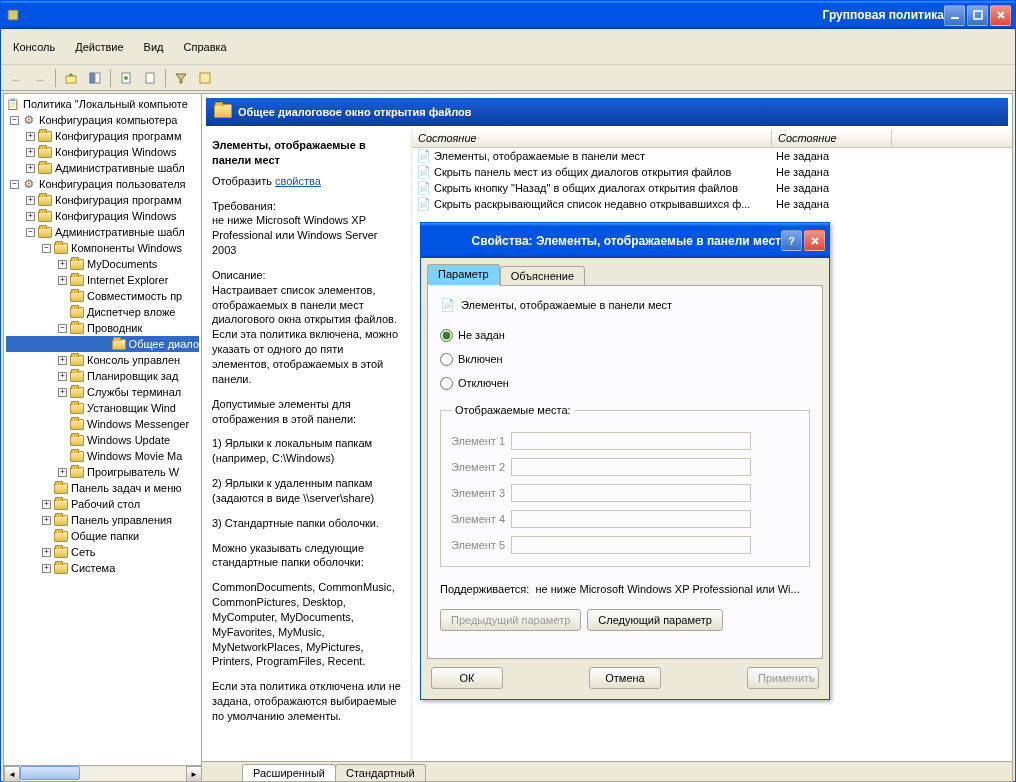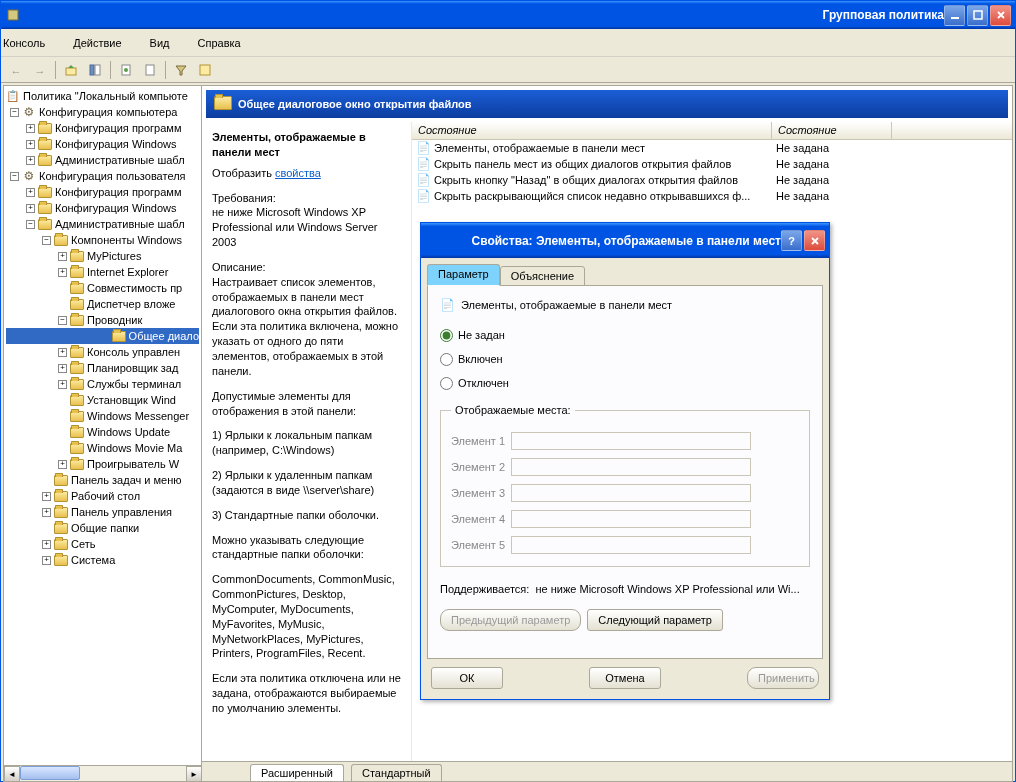--- a/index.html
+++ b/index.html
@@ -8,21 +8,21 @@
 .window { width: 1016px; height: 782px; background: #ece9d8; border: 1px solid #0054e3; display: flex; flex-direction: column; }
 .titlebar { height: 28px; background: linear-gradient(to bottom, #3a95ff 0%, #0054e3 10%, #0054e3 90%, #0034a3 100%); display: flex; align-items: center; padding: 0 4px; color: white; }
 .titlebar-icon { width: 16px; height: 16px; margin-right: 4px; display: inline-flex; align-items: center; justify-content: center; }
 .titlebar-text { flex: 1; font-weight: bold; font-size: 12px; text-align: right; }
 .win-btns { display: flex; gap: 2px; }
 .win-btn { width: 21px; height: 21px; border-radius: 2px; border: 1px solid #fff4; display: flex; align-items: center; justify-content: center; color: white; font-weight: bold; cursor: default; }
 .win-btn.min { background: linear-gradient(to bottom, #7ba7e8, #3a6ecb); }
 .win-btn.max { background: linear-gradient(to bottom, #7ba7e8, #3a6ecb); }
 .win-btn.close { background: linear-gradient(to bottom, #f09488, #dc4c3c); }
 
-.menubar { height: 28px; background: #ece9d8; display: flex; align-items: center; padding: 0 2px; gap: 28px; border-bottom: 1px solid #d4d0c8; }
+.menubar { height: 36px; background: #ece9d8; display: flex; align-items: center; padding: 0 12px; gap: 20px; border-bottom: 1px solid #d4d0c8; }
 .menubar span { cursor: default; }
 
 .toolbar { height: 26px; background: #ece9d8; display: flex; align-items: center; padding: 0 4px; gap: 2px; border-bottom: 1px solid #aca899; }
 .tb-btn { width: 22px; height: 22px; display: flex; align-items: center; justify-content: center; border: 1px solid transparent; }
 .tb-sep { width: 1px; height: 18px; background: #aca899; margin: 0 2px; }
 
 .content { flex: 1; display: flex; background: white; border: 1px solid #aca899; margin: 2px; overflow: hidden; }
 .tree-panel { width: 198px; background: white; border-right: 1px solid #aca899; overflow-y: auto; overflow-x: hidden; padding: 2px; }
 .tree-item { display: flex; align-items: center; height: 16px; white-space: nowrap; cursor: default; }
 .tree-toggle { width: 9px; height: 9px; border: 1px solid #888; background: white; display: inline-flex; align-items: center; justify-content: center; font-size: 8px; line-height: 1; margin-right: 3px; }
@@ -38,21 +38,21 @@
 .desc-panel p { margin-bottom: 10px; }
 .list-panel { flex: 1; overflow: auto; }
 .list-header { height: 18px; background: linear-gradient(to bottom, #fff, #ece9d8); border-bottom: 1px solid #cbc7b8; display: flex; }
 .list-header .col { border-right: 1px solid #cbc7b8; padding: 2px 6px; font-style: italic; }
 .list-row { display: flex; height: 16px; align-items: center; }
 .list-row .col { padding: 0 4px; display: flex; align-items: center; gap: 3px; overflow: hidden; white-space: nowrap; }
 .col.name { width: 360px; }
 .col.state { width: 120px; }
 
 .tabs-bottom { height: 20px; background: #ece9d8; display: flex; align-items: flex-end; padding-left: 40px; border-top: 1px solid #aca899; }
-.tab-bottom { padding: 2px 10px; border: 1px solid #aca899; border-bottom: none; background: #ece9d8; border-radius: 3px 3px 0 0; margin-right: -1px; margin-left: 8px; }
+.tab-bottom { padding: 2px 10px; border: 1px solid #aca899; border-bottom: none; background: #ece9d8; border-radius: 3px 3px 0 0; margin-right: -1px; }
 
 .scrollbar-h { height: 16px; background: #ece9d8; border-top: 1px solid #aca899; display: flex; }
 .sb-btn { width: 16px; height: 16px; background: linear-gradient(to bottom, #fff, #d4d0c8); border: 1px solid #aca899; display:flex; align-items:center; justify-content:center; font-size:8px; }
 .sb-track { flex: 1; background: #f1efe2; }
 .sb-thumb { height: 14px; background: linear-gradient(to bottom, #d8e6ff, #a5c0ee); border: 1px solid #7b9ed6; width: 60px; border-radius: 2px; }
 
 
 .dialog { position: absolute; left: 420px; top: 222px; width: 410px; height: 478px; background: #ece9d8; border: 1px solid #0054e3; display: flex; flex-direction: column; box-shadow: 2px 2px 4px rgba(0,0,0,0.3); }
 .dialog .titlebar { height: 35px; }
 .dlg-body { flex: 1; padding: 6px; display: flex; flex-direction: column; }
@@ -64,21 +64,21 @@
 .dlg-title-row { display: flex; align-items: center; gap: 6px; margin-bottom: 8px; }
 .radio-row { display: flex; align-items: center; gap: 5px; height: 18px; }
 .radio-row input { accent-color: #3b7e2f; }
 fieldset { border: 1px solid #cbc7b8; padding: 8px 10px 12px 10px; margin-top: 6px; }
 legend { padding: 0 4px; background: #fcfcfe;}
 .elem-row { display: flex; align-items: center; gap: 6px; margin-top: 8px; color: #888; }
 .elem-row input[type=text] { width: 240px; height: 18px; border: 1px solid #cbc7b8; background: #fcfcfe; }
 .support-row { margin-top: 10px; }
 .nav-row { display: flex; gap: 6px; margin-top: 8px; }
 .xp-btn { height: 22px; padding: 0 10px; border: 1px solid #aca899; background: linear-gradient(to bottom, #fff, #e4e1d2); border-radius: 3px; cursor: default; }
-.xp-btn.disabled { color: #999; border-radius: 9px; }
+.xp-btn.disabled { color: #999; }
 .dlg-btns { display: flex; justify-content: space-between; gap: 16px; padding: 8px 4px 4px 4px; }
 
 
 .i-folder { width: 14px; height: 11px; background: linear-gradient(to bottom, #fceba3, #e8c04c); border: 1px solid #b49334; border-radius: 1px; display: inline-block; position: relative; }
 .i-folder::before { content: ''; position: absolute; top: -3px; left: 0; width: 6px; height: 3px; background: #e8c04c; border: 1px solid #b49334; border-bottom: none; border-radius: 1px 1px 0 0; }
 .i-gear { color: #7a6a4a; font-size: 12px; }
 .i-setting { font-size: 12px; }
 </style>
 </head>
 <body>
@@ -223,21 +223,21 @@
           <span class="tree-icon">
             <span class="i-folder"></span>
           </span>
           <span>Компоненты Windows</span>
         </div>
       <div class="tree-item" style="padding-left:52px">
           <span class="tree-toggle">+</span>
           <span class="tree-icon">
             <span class="i-folder"></span>
           </span>
-          <span>MyPictures</span>
+          <span>MyDocuments</span>
         </div>
       <div class="tree-item" style="padding-left:52px">
           <span class="tree-toggle">+</span>
           <span class="tree-icon">
             <span class="i-folder"></span>
           </span>
           <span>Internet Explorer</span>
         </div>
       <div class="tree-item" style="padding-left:64px">
           <span class="tree-icon">

